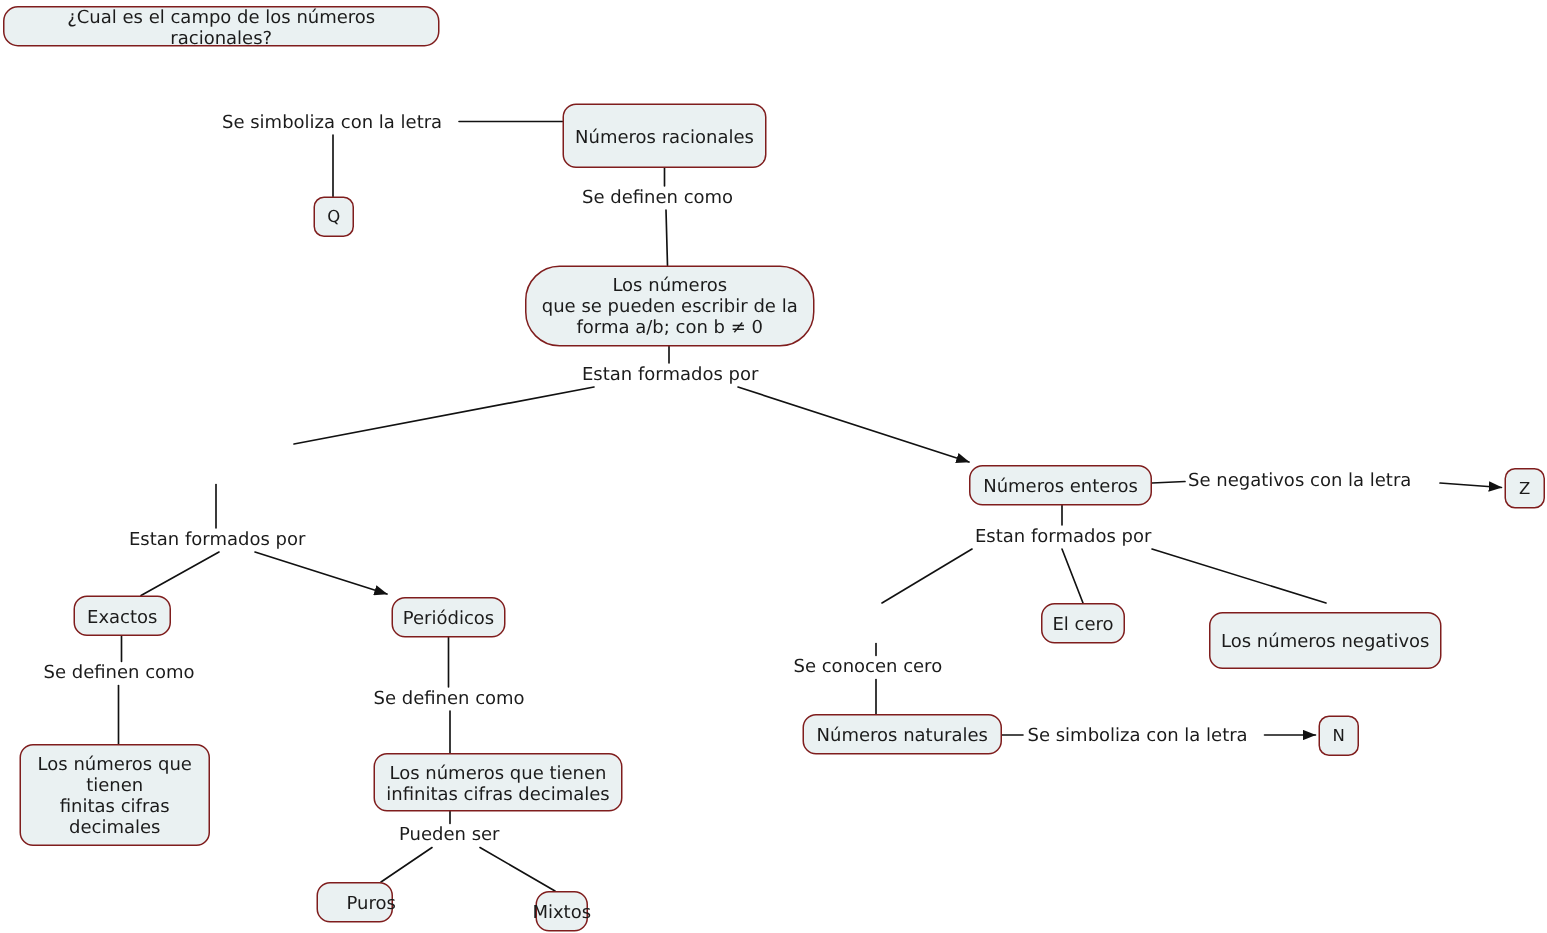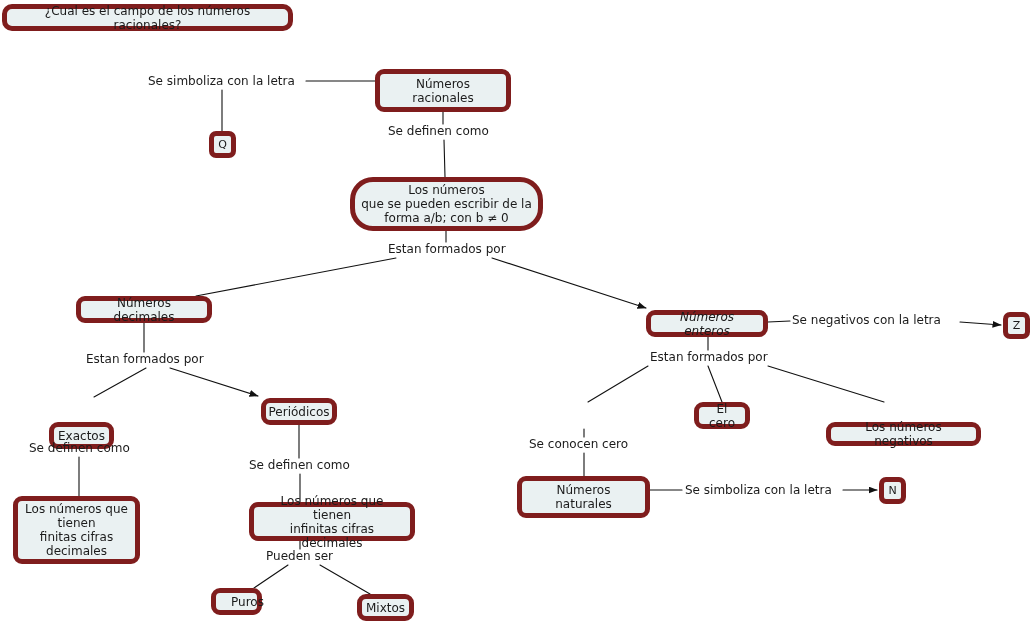--- a/index.html
+++ b/index.html
@@ -20,21 +20,21 @@
     left: 0;
     top: 0;
     width: 1031px;
     height: 622px;
     pointer-events: none;
   }
   .node {
     position: absolute;
     box-sizing: border-box;
     background: #eaf1f2;
-    border: 5px solid #7f1d1d;
+    border: 1px solid #7f1d1d;
     border-radius: 9px;
     color: #1b1b1b;
     font-size: 12px;
     line-height: 14px;
     display: flex;
     align-items: center;
     justify-content: center;
     text-align: center;
     white-space: pre-line;
     padding: 0 6px;
@@ -129,50 +129,49 @@
   <div class="node title" style="left:2px;top:4px;width:291px;height:27px;">¿Cual es el campo de los números racionales?</div>
 
   <div class="node" style="left:375px;top:69px;width:136px;height:43px;">Números racionales</div>
 
   <div class="node letter" style="left:209px;top:131px;width:27px;height:27px;">Q</div>
 
   <div class="node" style="left:350px;top:177px;width:193px;height:54px;border-radius:23px;">Los números
 que se pueden escribir de la
 forma a/b; con b ≠ 0</div>
 
-  <div class="node" style="left:76px;top:296px;width:136px;height:27px;">Números decimales</div>
 
-  <div class="node" style="left:646px;top:310px;width:122px;height:27px;font-style:italic;">Números enteros</div>
+  <div class="node" style="left:646px;top:310px;width:122px;height:27px;">Números enteros</div>
 
   <div class="node letter" style="left:1003px;top:312px;width:27px;height:27px;">Z</div>
 
-  <div class="node" style="left:49px;top:397px;width:65px;height:27px;margin-top:25px;">Exactos</div>
+  <div class="node" style="left:49px;top:397px;width:65px;height:27px;">Exactos</div>
 
   <div class="node" style="left:261px;top:398px;width:76px;height:27px;">Periódicos</div>
 
 
   <div class="node" style="left:694px;top:402px;width:56px;height:27px;">El cero</div>
 
-  <div class="node" style="left:806px;top:422px;width:155px;height:24px;margin-left:20px;">Los números negativos</div>
+  <div class="node" style="left:806px;top:408px;width:155px;height:38px;">Los números negativos</div>
 
-  <div class="node" style="left:517px;top:476px;width:133px;height:42px;">Números naturales</div>
+  <div class="node" style="left:535px;top:476px;width:133px;height:27px;">Números naturales</div>
 
   <div class="node letter" style="left:879px;top:477px;width:27px;height:27px;">N</div>
 
   <div class="node" style="left:13px;top:496px;width:127px;height:68px;">Los números que
 tienen
 finitas cifras
 decimales</div>
 
   <div class="node" style="left:217px;top:502px;width:166px;height:39px;margin-left:32px;">Los números que tienen
 infinitas cifras decimales</div>
 
   <div class="node" style="left:211px;top:588px;width:51px;height:27px;padding-left:28px;">Puros</div>
 
-  <div class="node" style="left:357px;top:594px;width:57px;height:27px;">Mixtos</div>
+  <div class="node" style="left:357px;top:594px;width:35px;height:27px;">Mixtos</div>
 
   <div class="link-label" style="left:148px;top:74px;">Se simboliza con la letra</div>
 
   <div class="link-label" style="left:388px;top:124px;">Se definen como</div>
 
   <div class="link-label" style="left:388px;top:242px;">Estan formados por</div>
 
   <div class="link-label" style="left:86px;top:352px;">Estan formados por</div>
 
   <div class="link-label" style="left:792px;top:313px;">Se negativos con la letra</div>

